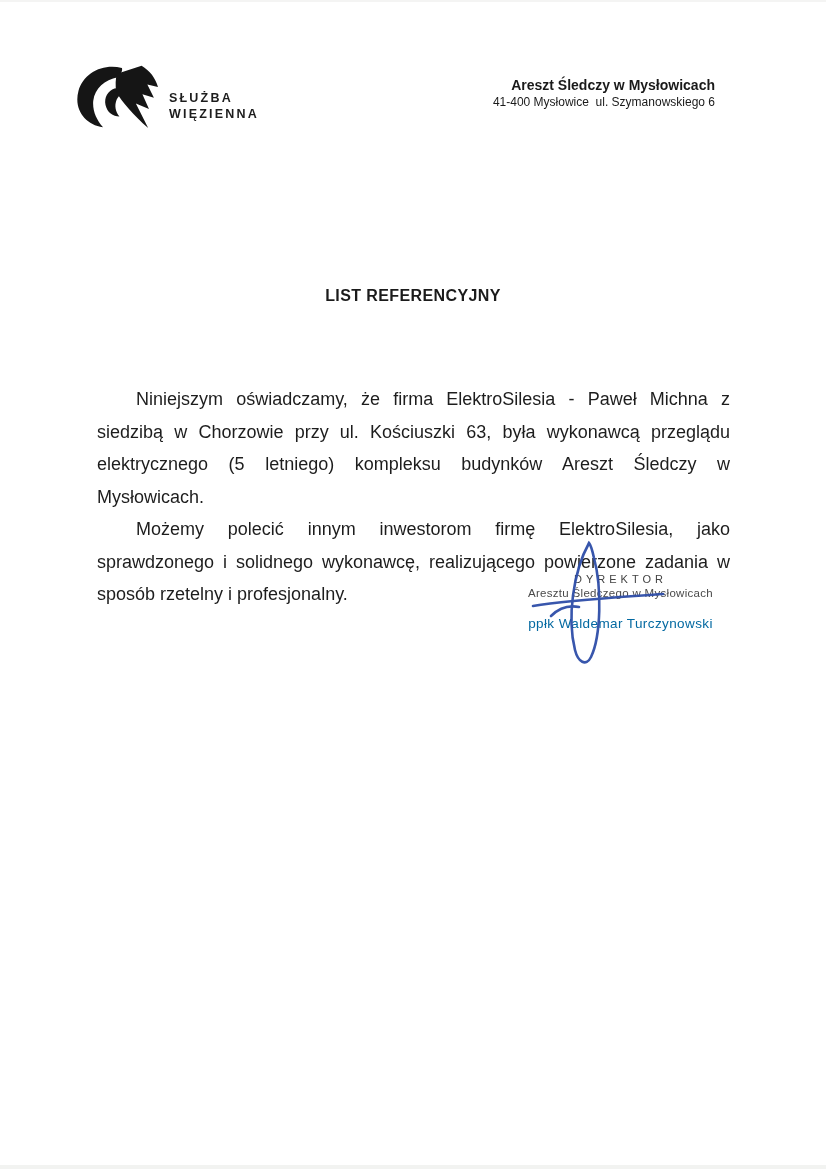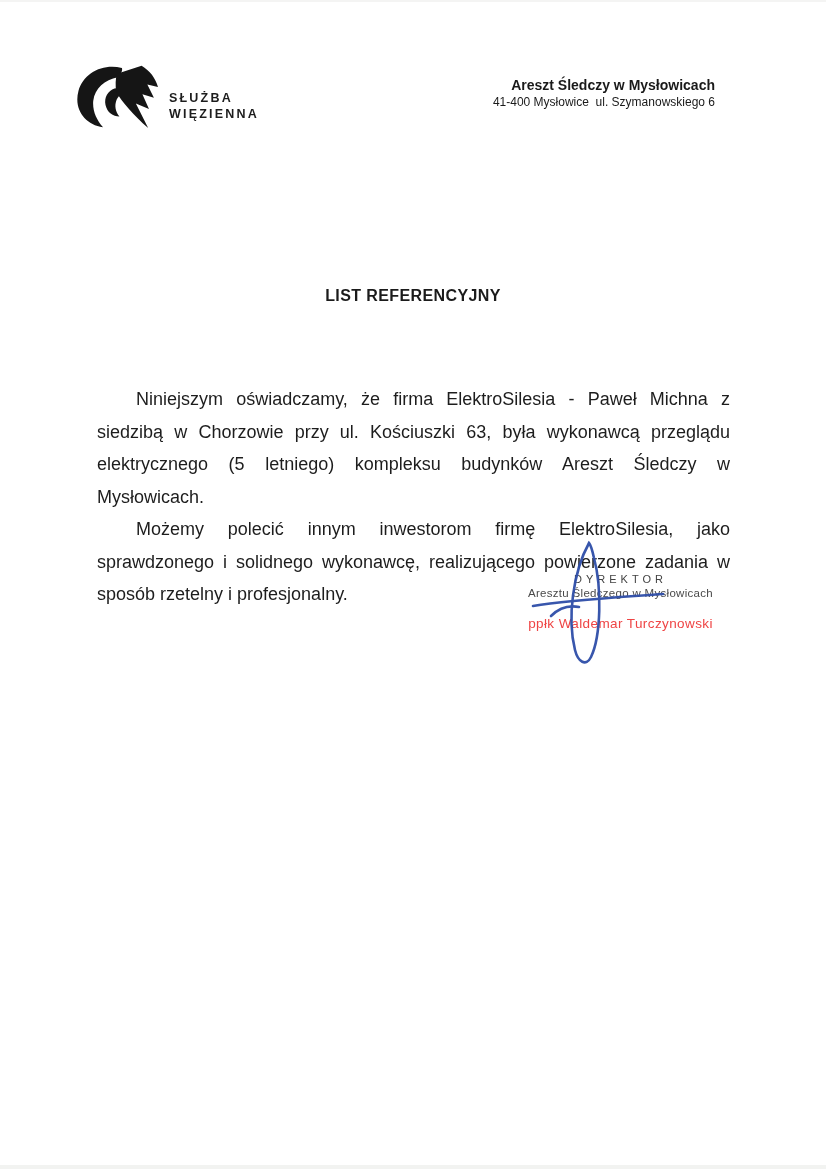--- a/index.html
+++ b/index.html
@@ -117,21 +117,21 @@
   .sig-org {
     font-size: 11.5px;
     margin-top: 2px;
     letter-spacing: 0.3px;
     color: #4a4a4a;
   }
   .sig-name {
     font-size: 13.5px;
     margin-top: 17px;
     letter-spacing: 0.4px;
-    color: #ef4444;
+    color: #0369a1;
   }
   .sig-ink {
     position: absolute;
     left: 523px;
     top: 540px;
     width: 160px;
     height: 130px;
     pointer-events: none;
   }
 </style>

